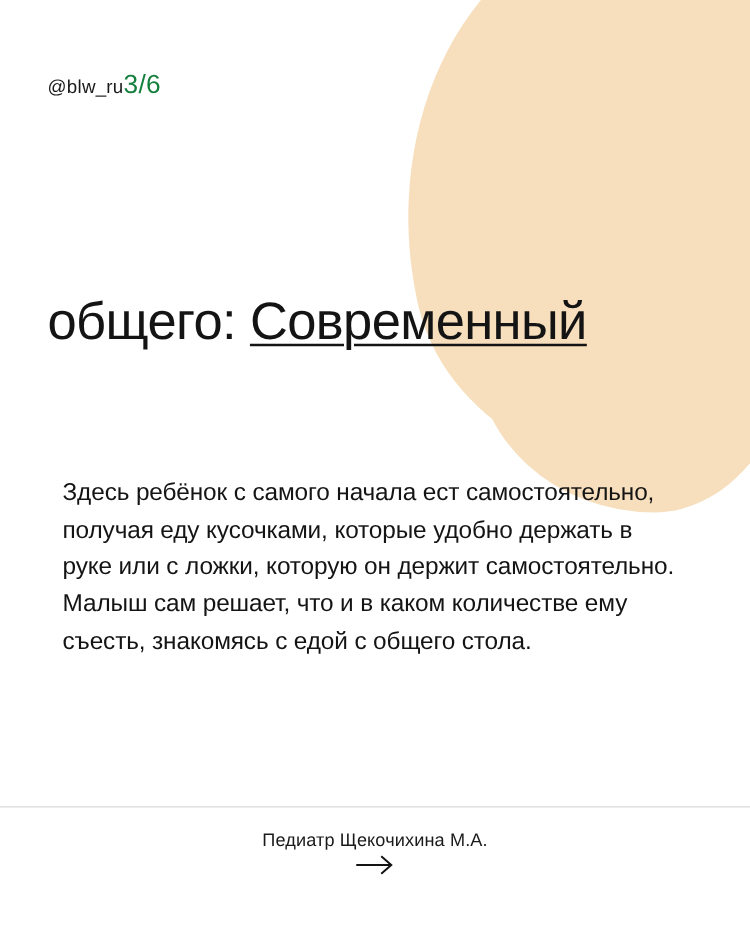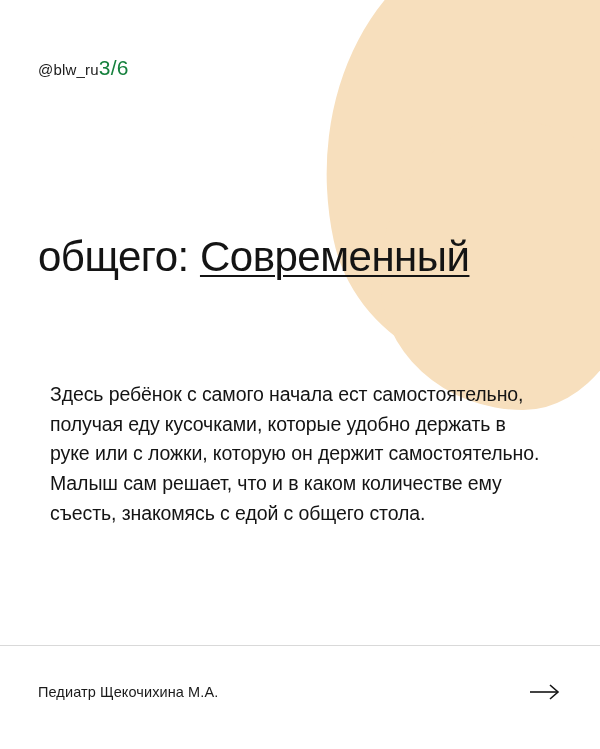--- a/index.html
+++ b/index.html
@@ -120,20 +120,21 @@
     background: #d9d9d9;
   }
   .footer {
     position: absolute;
     left: 38px;
     right: 38px;
     bottom: 46px;
     display: flex;
     align-items: center;
     justify-content: space-between;
+    flex-direction: column;
   }
   .author {
     font-size: 14.5px;
     color: #1a1a1a;
     letter-spacing: 0.1px;
   }
   .arrow-btn {
     width: 34px;
     height: 22px;
     display: flex;

